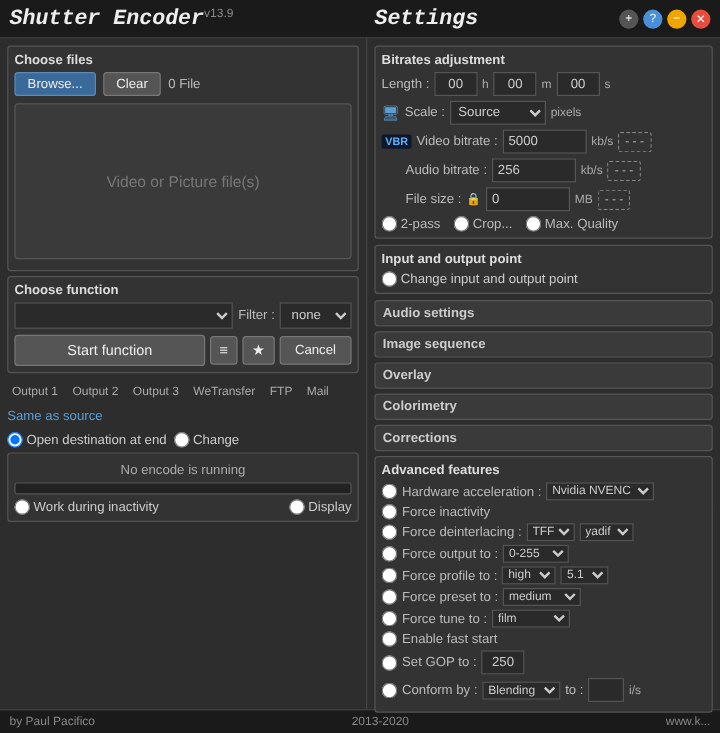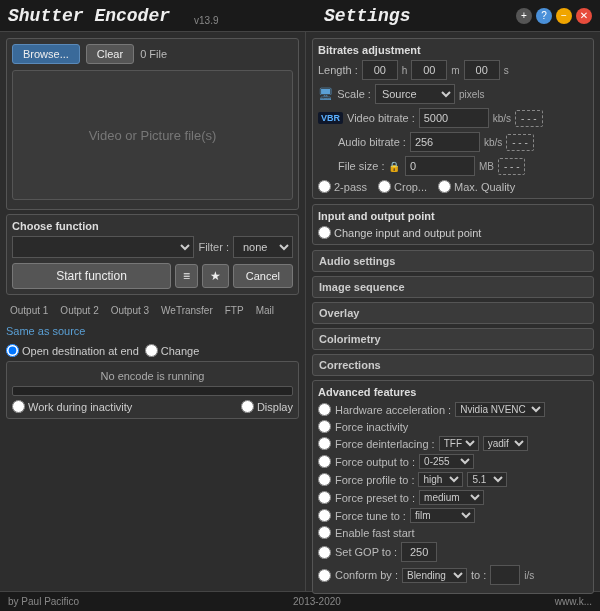--- a/index.html
+++ b/index.html
@@ -16,22 +16,22 @@
       background: #1a1a1a;
       height: 32px;
       display: flex;
       align-items: center;
       justify-content: space-between;
       padding: 0 8px;
       border-bottom: 1px solid #444;
     }
     .title-bar-left {
       display: flex;
-      align-items: flex-end;
-      gap: 24px;
+      align-items: flex-start;
+      gap: 0;
     }
     .title-logo {
       font-size: 18px;
       font-family: 'Courier New', monospace;
       color: #eee;
       font-weight: bold;
       font-style: italic;
     }
     .title-version {
       font-size: 10px;
@@ -401,20 +401,21 @@
     <button class="title-btn minus">−</button>
     <button class="title-btn close">✕</button>
   </div>
 </div>
 
 <div class="main-content">
 
   <div class="left-panel">
 
     <div class="choose-files-section">
+      <div class="section-title">Choose files</div>
       <div class="choose-files-header">
         <button class="btn btn-blue">Browse...</button>
         <button class="btn">Clear</button>
         <span class="file-count">0 File</span>
       </div>
       <div class="drop-zone">
         <span>Video or Picture file(s)</span>
       </div>
     </div>
 

